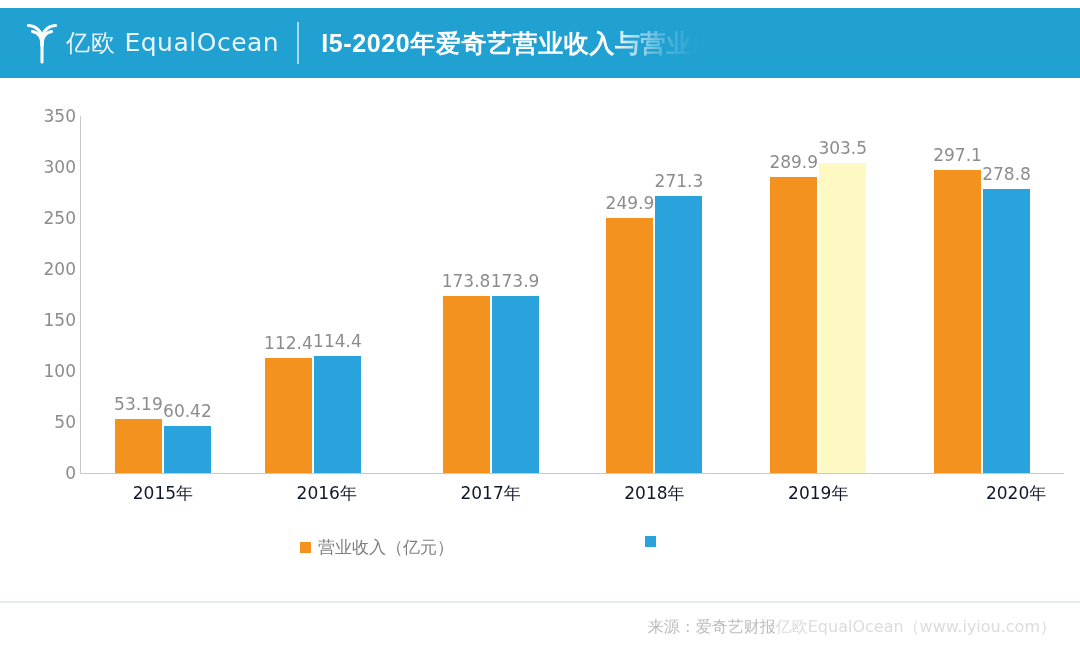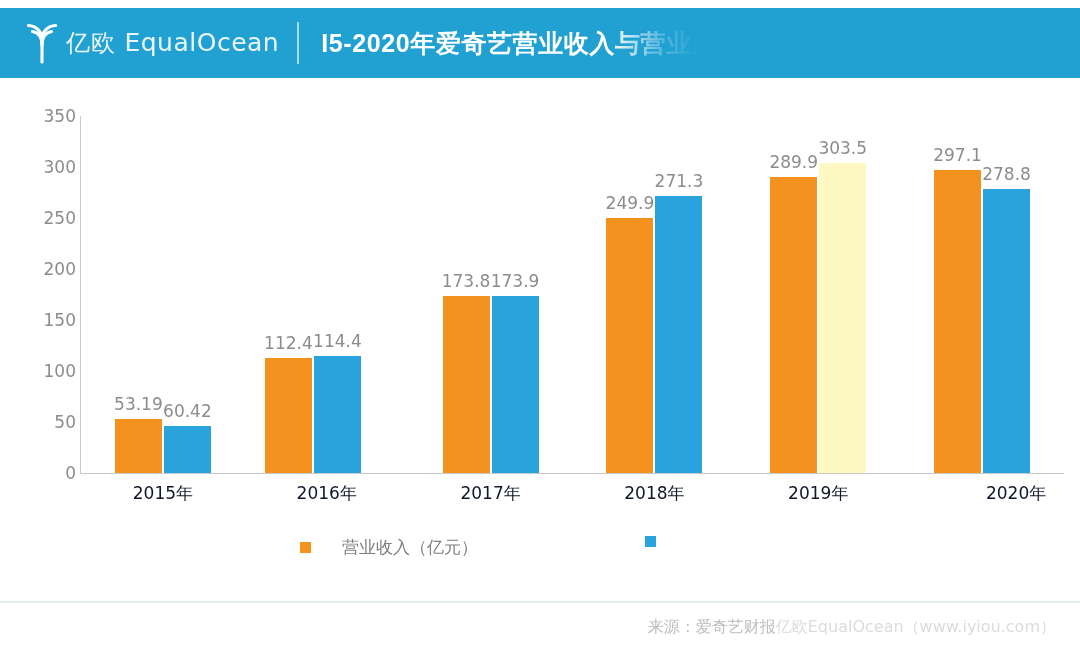--- a/index.html
+++ b/index.html
@@ -191,21 +191,21 @@
   <div class="x-labels">
       <div class="x-label" style="left: 81.9167px;">2015年</div>
       <div class="x-label" style="left: 245.75px;">2016年</div>
       <div class="x-label" style="left: 409.583px;">2017年</div>
       <div class="x-label" style="left: 573.417px;">2018年</div>
       <div class="x-label" style="left: 737.25px;">2019年</div>
       <div class="x-label" style="left: 901.083px; margin-left: 34px;">2020年</div>
     </div>
 
   <div class="legend">
-      <div class="legend-item" style="left: 300px; gap: 24px;">
+      <div class="legend-item" style="left: 300px;">
         <span class="legend-swatch" style="background: rgb(243, 146, 30);"></span>
         <span class="legend-label">营业收入（亿元）</span>
       </div>
       <div class="legend-item" style="left: 645px;">
         <span class="legend-swatch" style="background: rgb(42, 163, 220);"></span>
       </div>
     </div>
 
   <div class="footer-rule"></div>
   <div class="footer">

